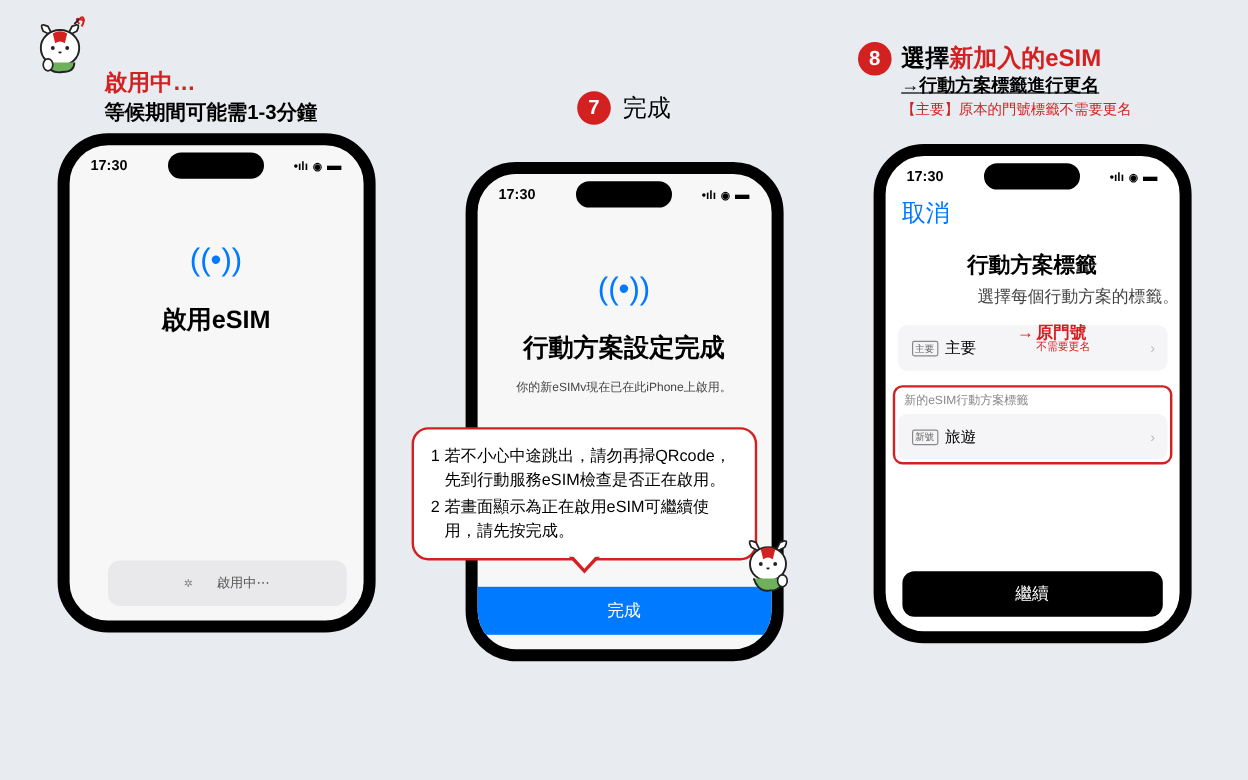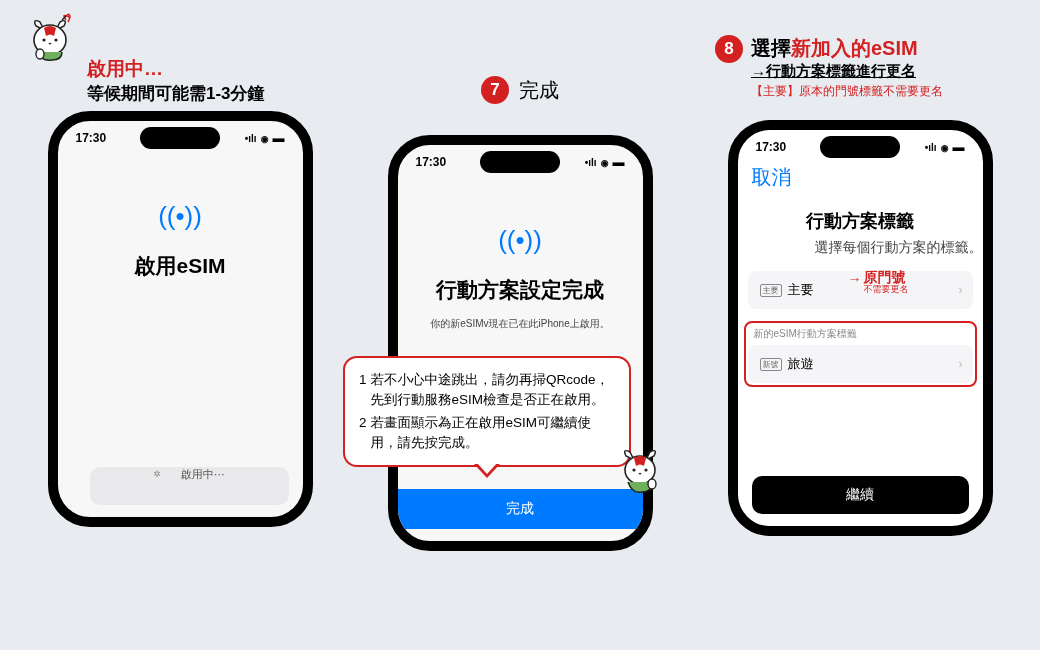--- a/index.html
+++ b/index.html
@@ -49,21 +49,21 @@
     .chevron { position: absolute; right: 10px; color: #bbb; font-size: 12px; }
     
     .highlight-box { border: 2.5px solid #d32020; border-radius: 8px; margin: -2px 6px; padding: 2px; }
     .highlight-box .list-header { padding-top: 2px; }
     
     .annotation-primary { position: absolute; left: 100px; top: -1px; font-size: 14px; font-weight: bold; color: #d32020; line-height: 1.1; }
     .annotation-sub { font-size: 9px; font-weight: normal; display: block; }
     .arrow-red { color: #d32020; font-weight: bold; margin-right: 2px; }
     
     .bottom-button { position: absolute; bottom: 12px; left: 14px; right: 14px; height: 38px; background: #000000; color: #fff; border-radius: 10px; display: flex; align-items: center; justify-content: center; font-size: 14px; }
-    .loading-bar { position: absolute; bottom: 12px; left: 32px; right: 14px; height: 38px; background: #e9e9eb; border-radius: 10px; display: flex; justify-content: center; font-size: 11px; color: #555; gap: 20px; }
+    .loading-bar { position: absolute; bottom: 12px; left: 32px; right: 14px; height: 38px; background: #e9e9eb; border-radius: 10px; display: flex; align-items: center; justify-content: center; font-size: 11px; color: #555; gap: 20px; }
     .spinner::before { content: "✲"; font-size: 9px; color: #888; }
     .complete-btn-wide { position: absolute; bottom: 12px; left: -2px; right: -2px; height: 40px; background: #007aff; color: #fff; display: flex; align-items: center; justify-content: center; font-size: 14px; }
     
     .callout { position: absolute; top: 336px; left: -12px; width: 288px; background: #fff; border: 2px solid #d32020; border-radius: 14px; padding: 10px 14px; z-index: 10; }
     .callout-item { font-size: 13.5px; color: #000; line-height: 1.5; margin: 2px 0; display: flex; }
     .callout-num { margin-right: 4px; }
     .callout-tail { position: absolute; bottom: -13px; left: 50%; transform: translateX(-50%); width: 0; height: 0; border-left: 13px solid transparent; border-right: 13px solid transparent; border-top: 14px solid #d32020; }
     .callout-tail::after { content: ""; position: absolute; top: -15px; left: -10px; width: 0; height: 0; border-left: 10px solid transparent; border-right: 10px solid transparent; border-top: 11px solid #fff; }
     
     .mascot { position: absolute; width: 56px; height: 56px; }

